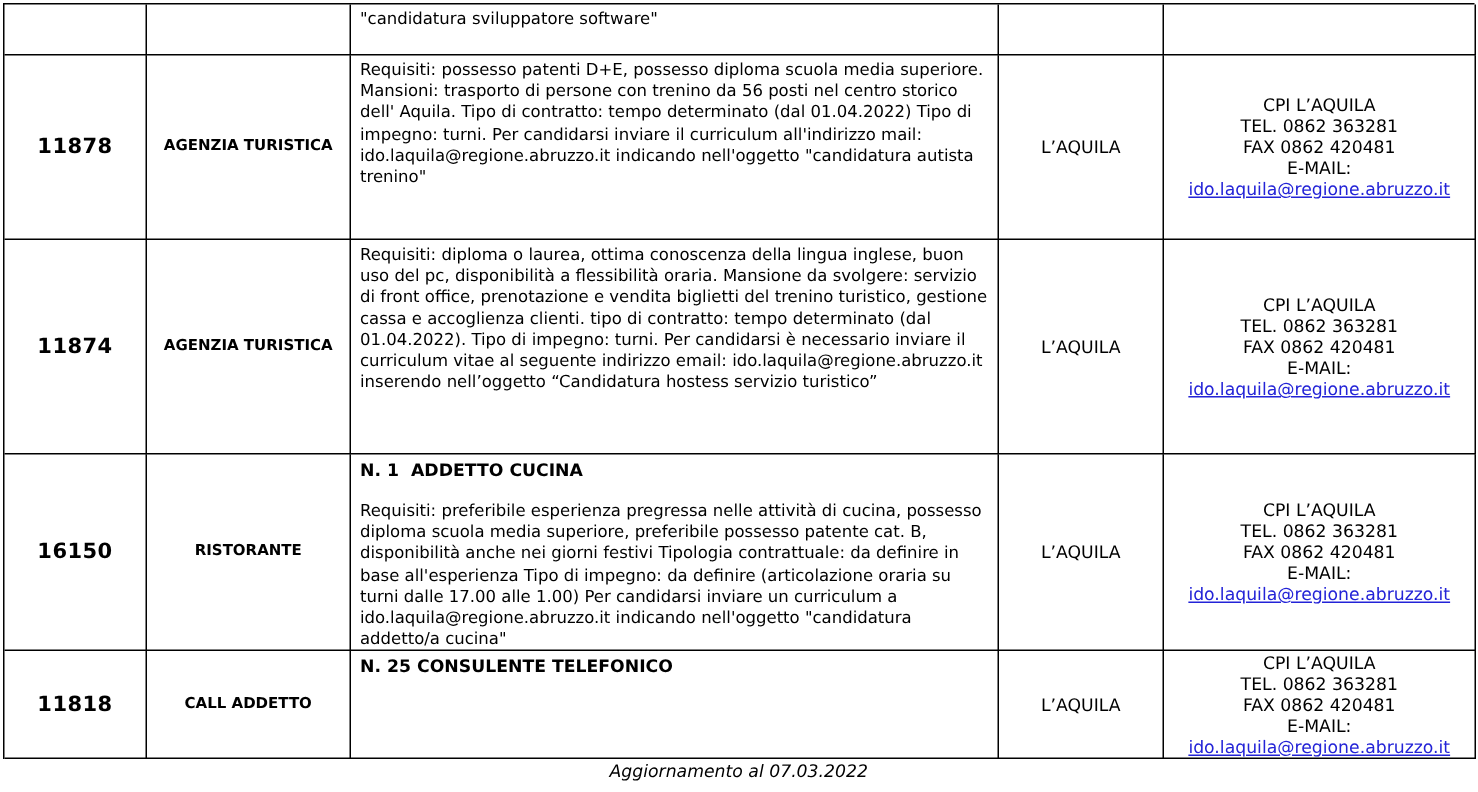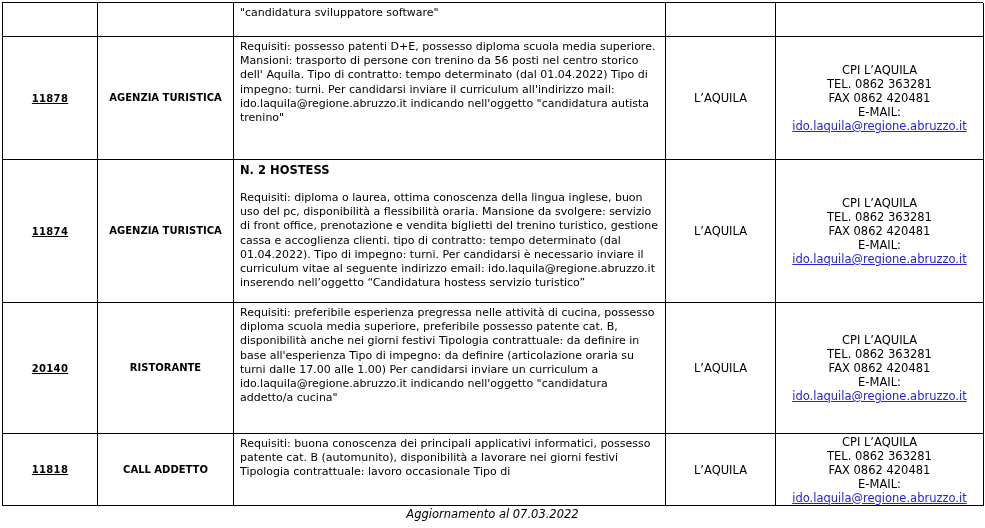--- a/index.html
+++ b/index.html
@@ -26,21 +26,21 @@
   }
   .row { display: contents; }
   .cell {
     border-right: 1.5px solid #000;
     border-bottom: 1.5px solid #000;
     overflow: hidden;
   }
 
   .cell.id {
     display: flex; align-items: center; justify-content: center;
-    font-weight: bold; font-size: 10px; letter-spacing: 0.3px; text-decoration: underline;
+    font-weight: bold; font-size: 14px; letter-spacing: 0.3px;
   }
   .cell.cat {
     display: flex; align-items: center; justify-content: center;
     text-align: center;
     font-weight: bold; font-size: 10px; line-height: 26px;
     padding: 0 10px;
   }
   .cell.desc { padding: 3px 6px 2px 6px; }
   .desc-title {
     font-weight: bold;
@@ -116,54 +116,54 @@
         <div>FAX 0862 420481</div>
         <div>E-MAIL:</div>
         <a class="email-link" href="#">ido.laquila@regione.abruzzo.it</a>
       </div>
     </div>
 
     <div class="row">
       <div class="cell id">11874</div>
       <div class="cell cat">AGENZIA TURISTICA</div>
       <div class="cell desc">
-        <div class="desc-title">N. 2 HOSTESS</div>
         <div class="desc-body">Requisiti: diploma o laurea, ottima conoscenza della lingua inglese, buon uso del pc, disponibilità a flessibilità oraria. Mansione da svolgere: servizio di front office, prenotazione e vendita biglietti del trenino turistico, gestione cassa e accoglienza clienti. tipo di contratto: tempo determinato (dal 01.04.2022). Tipo di impegno: turni. Per candidarsi è necessario inviare il curriculum vitae al seguente indirizzo email: ido.laquila@regione.abruzzo.it inserendo nell’oggetto “Candidatura hostess servizio turistico”</div>
       </div>
       <div class="cell loc">L’AQUILA</div>
       <div class="cell contact">
         <div>CPI L’AQUILA</div>
         <div>TEL. 0862 363281</div>
         <div>FAX 0862 420481</div>
         <div>E-MAIL:</div>
         <a class="email-link" href="#">ido.laquila@regione.abruzzo.it</a>
       </div>
     </div>
 
     <div class="row">
-      <div class="cell id">20140</div>
+      <div class="cell id">16150</div>
       <div class="cell cat">RISTORANTE</div>
       <div class="cell desc">
+        <div class="desc-title">N. 1  ADDETTO CUCINA</div>
         <div class="desc-body">Requisiti: preferibile esperienza pregressa nelle attività di cucina, possesso diploma scuola media superiore, preferibile possesso patente cat. B, disponibilità anche nei giorni festivi Tipologia contrattuale: da definire in base all'esperienza Tipo di impegno: da definire (articolazione oraria su turni dalle 17.00 alle 1.00) Per candidarsi inviare un curriculum a ido.laquila@regione.abruzzo.it indicando nell'oggetto "candidatura addetto/a cucina"</div>
       </div>
       <div class="cell loc">L’AQUILA</div>
       <div class="cell contact">
         <div>CPI L’AQUILA</div>
         <div>TEL. 0862 363281</div>
         <div>FAX 0862 420481</div>
         <div>E-MAIL:</div>
         <a class="email-link" href="#">ido.laquila@regione.abruzzo.it</a>
       </div>
     </div>
 
     <div class="row">
       <div class="cell id">11818</div>
       <div class="cell cat">CALL ADDETTO</div>
       <div class="cell desc">
-        <div class="desc-body">Requisiti: buona conoscenza dei principali applicativi informatici, possesso patente cat. B (automunito), disponibilità a lavorare nei giorni festivi Tipologia contrattuale: lavoro occasionale Tipo di</div>
+        <div class="desc-title">N. 25 CONSULENTE TELEFONICO</div>
       </div>
       <div class="cell loc">L’AQUILA</div>
       <div class="cell contact">
         <div>CPI L’AQUILA</div>
         <div>TEL. 0862 363281</div>
         <div>FAX 0862 420481</div>
         <div>E-MAIL:</div>
         <a class="email-link" href="#">ido.laquila@regione.abruzzo.it</a>
       </div>
     </div>

